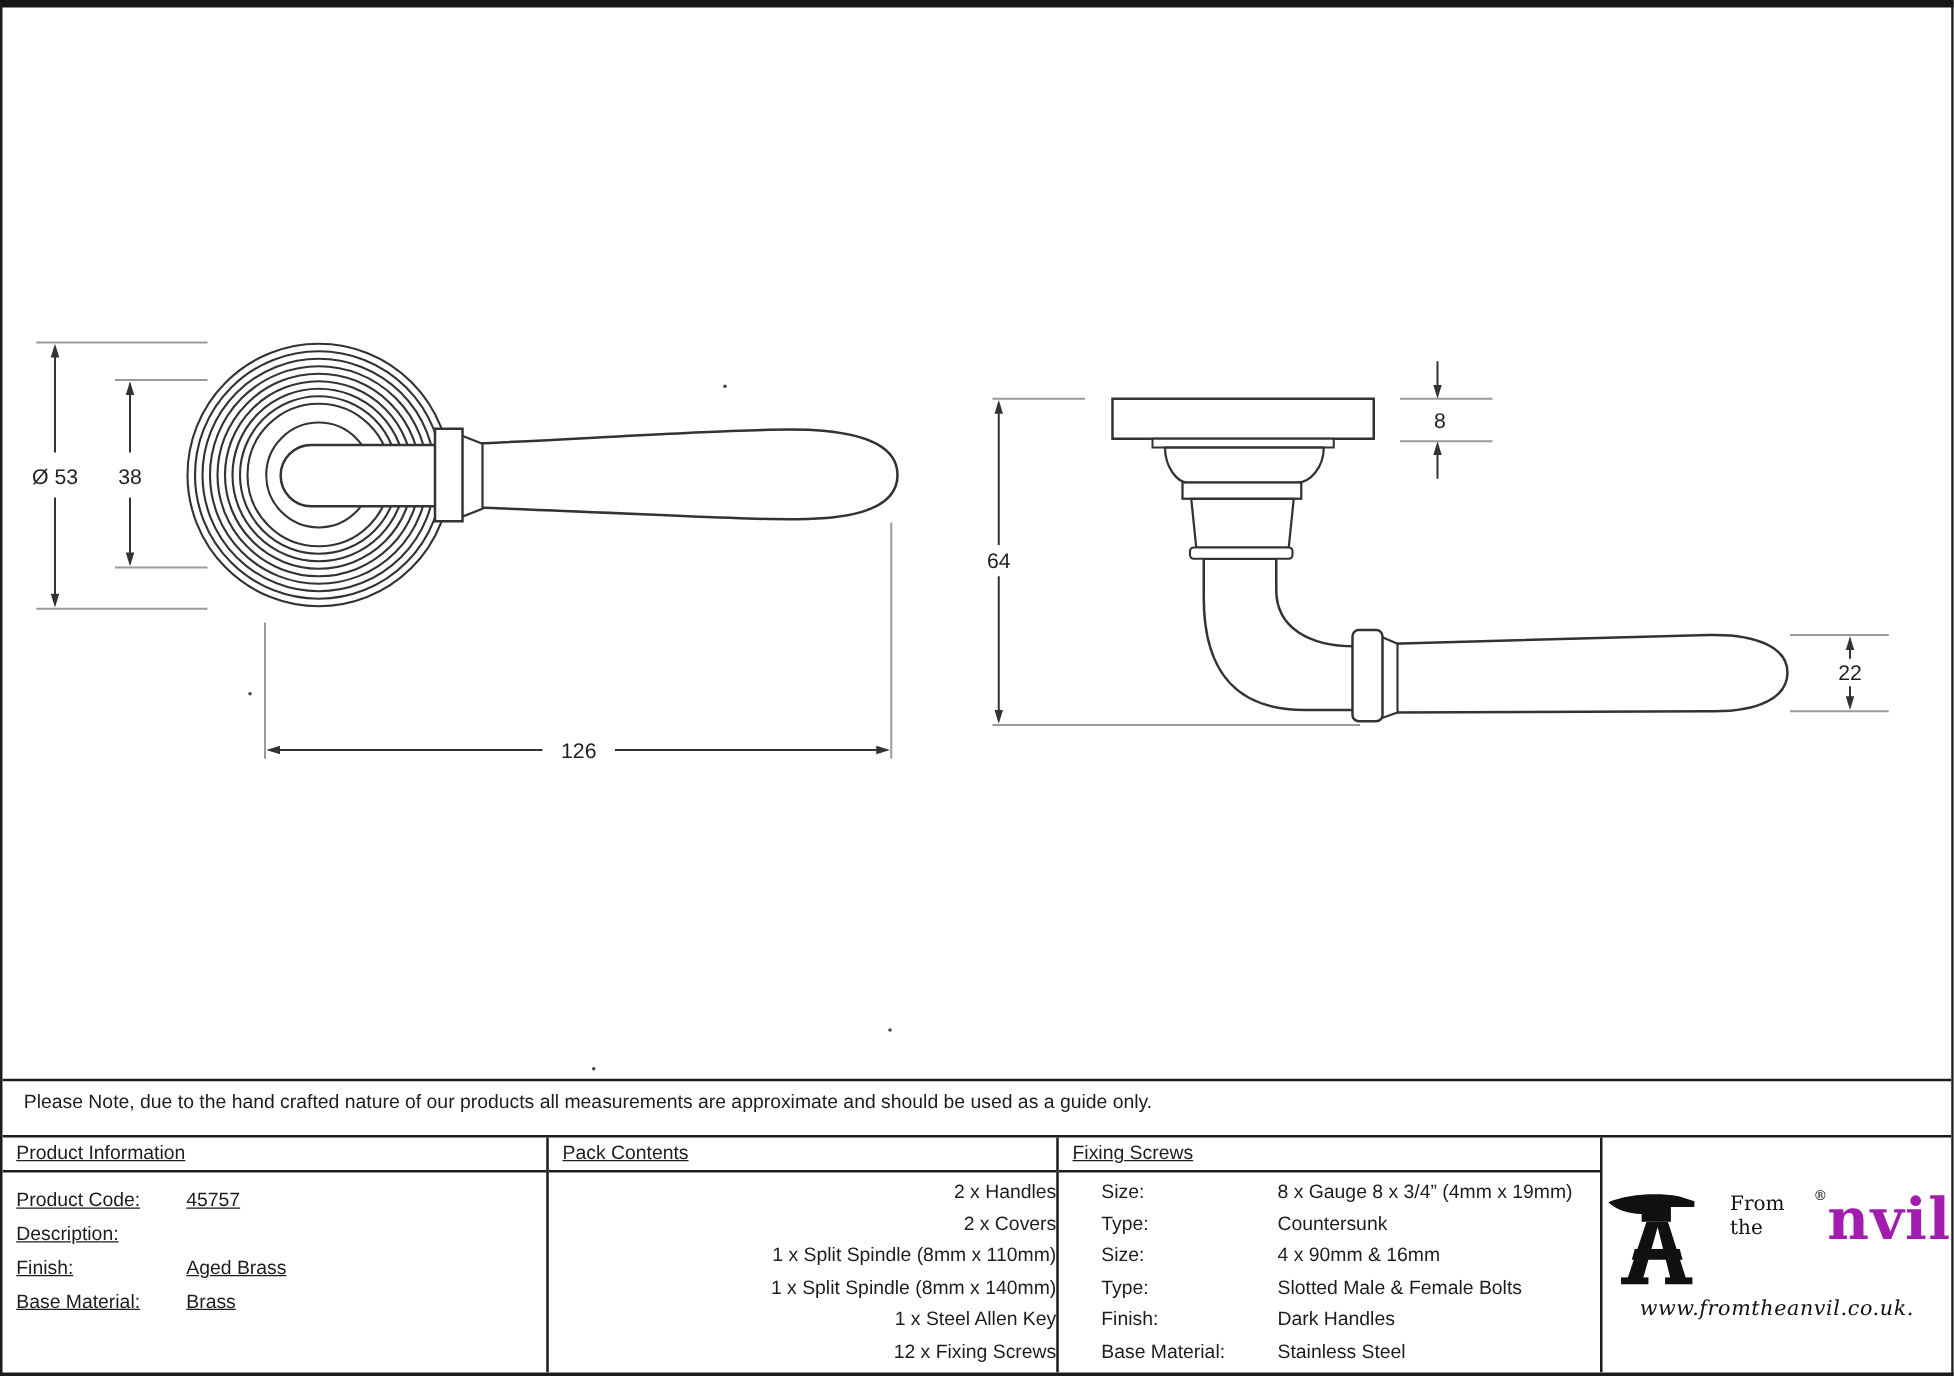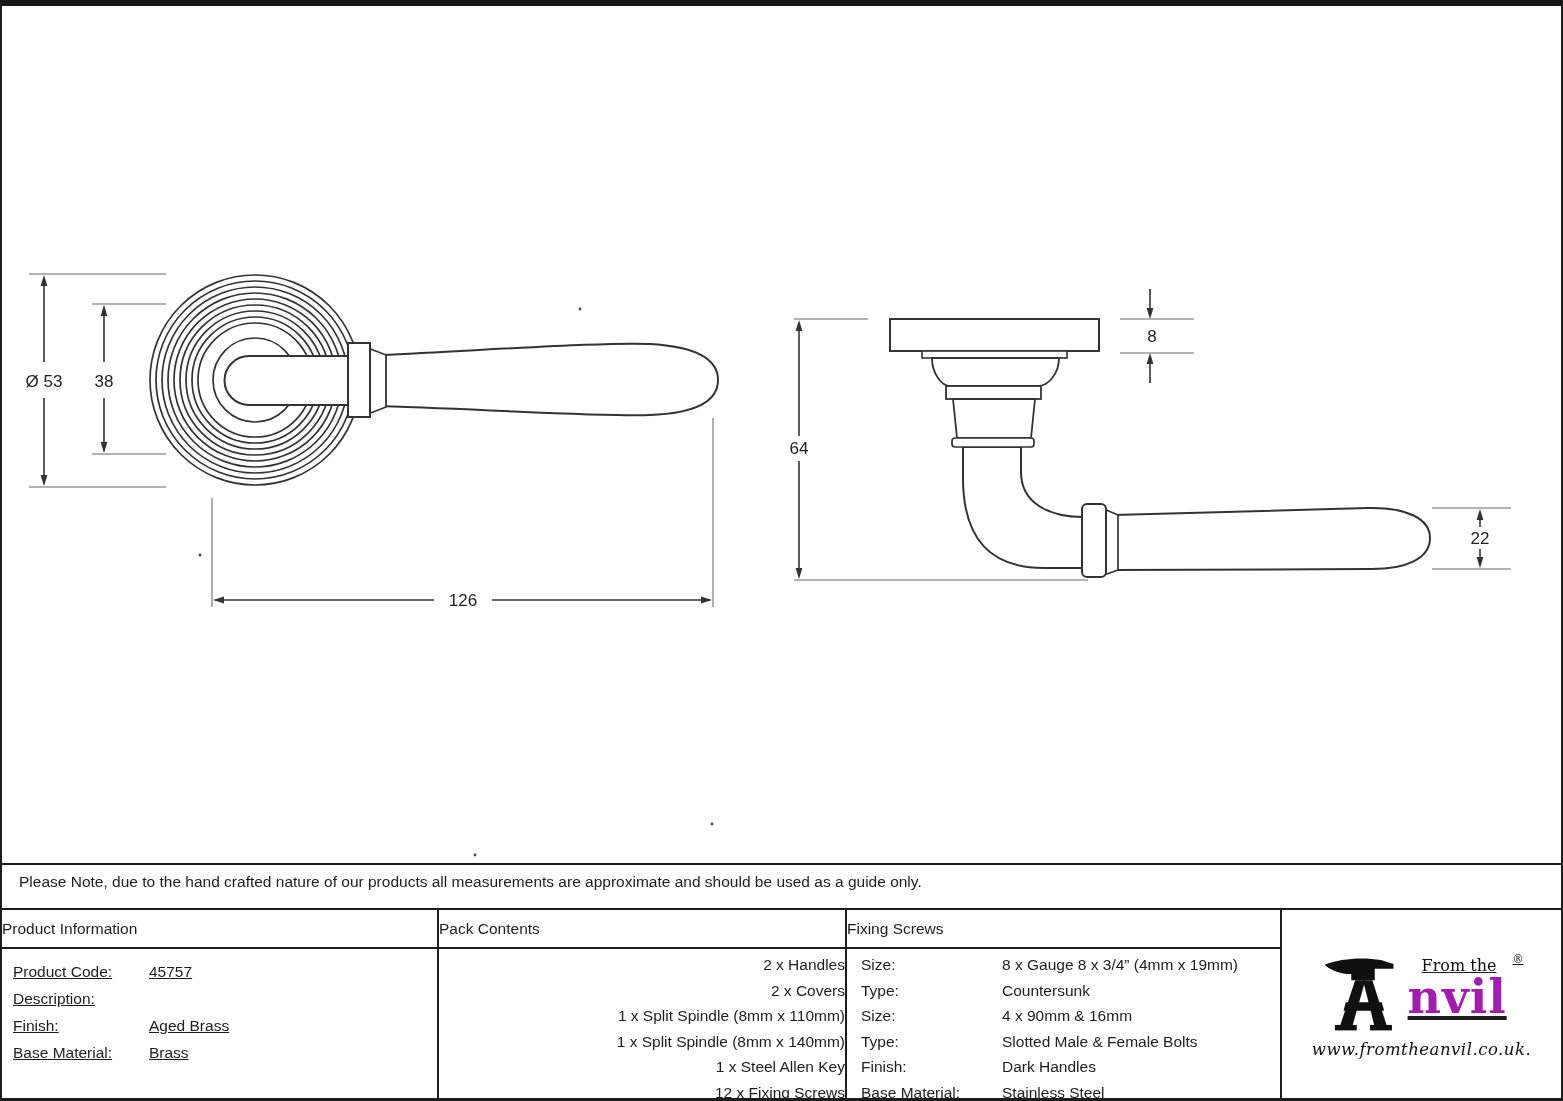--- a/index.html
+++ b/index.html
@@ -24,40 +24,40 @@
     font-size:15.5px;
   }
   .info-table{
     position:absolute;left:0;right:0;top:902px;bottom:0;
     box-sizing:border-box;border-top:2.5px solid #1c1c1c;
     display:grid;grid-template-columns:437px 408px 435px 1fr;
   }
   .col{position:relative;box-sizing:border-box;border-right:2px solid #1c1c1c;}
   .col:last-child{border-right:none;}
   .col-header{
-    box-sizing:border-box;height:39px;
+    box-sizing:border-box;height:28px;
     border-bottom:2.5px solid #1c1c1c;
     display:flex;align-items:center;
-    font-size:15.5px;
+    font-size:15.5px;padding-left:11px;text-decoration:underline;
   }
   .col-body{box-sizing:border-box;font-size:15.5px;}
   .pi-body{padding-top:9px;}
   .pi-row{display:flex;line-height:27px;padding-left:11px;text-decoration:underline;}
   .pi-row .lbl{width:136px;flex:none;}
   .pc-body{padding-top:3px;text-align:right;}
   .pc-item{line-height:25.6px;padding-left:15px;}
-  .fs-body{padding-top:3px;}
+  .fs-body{padding-top:3px;margin-left:20px;}
   .fs-row{display:flex;line-height:25.6px;padding-left:14px;}
   .fs-row .lbl{width:141px;flex:none;}
   
   .logo-cell{display:flex;align-items:center;justify-content:center;}
   .logo-box{display:flex;flex-direction:column;align-items:center;}
   .logo-top{display:flex;align-items:flex-start;}
   .anvil-mark{width:86px;height:80px;flex:none;margin-right:2px;}
-  .logo-right{display:flex;flex-direction:column;text-decoration:underline;}
+  .logo-right{display:flex;flex-direction:row;}
   .from-the-row{display:flex;align-items:flex-start;margin-left:14px;}
   .from-the{font-family:"DejaVu Serif","Liberation Serif",serif;font-size:16px;color:#111;}
   .brand-name{font-family:"DejaVu Serif","Liberation Serif",serif;font-weight:700;font-size:46px;line-height:40px;color:#a21caf;letter-spacing:1px;margin-top:2px;}
   .reg-mark{font-family:"DejaVu Serif",serif;font-size:11px;color:#111;margin-left:16px;position:relative;top:-3px;}
   .logo-url{font-family:"DejaVu Serif","Liberation Serif",serif;font-style:italic;font-size:16.5px;color:#101010;margin-top:4px;letter-spacing:0.5px;}
 </style>
 </head>
 <body>
 
 <div class="page">

